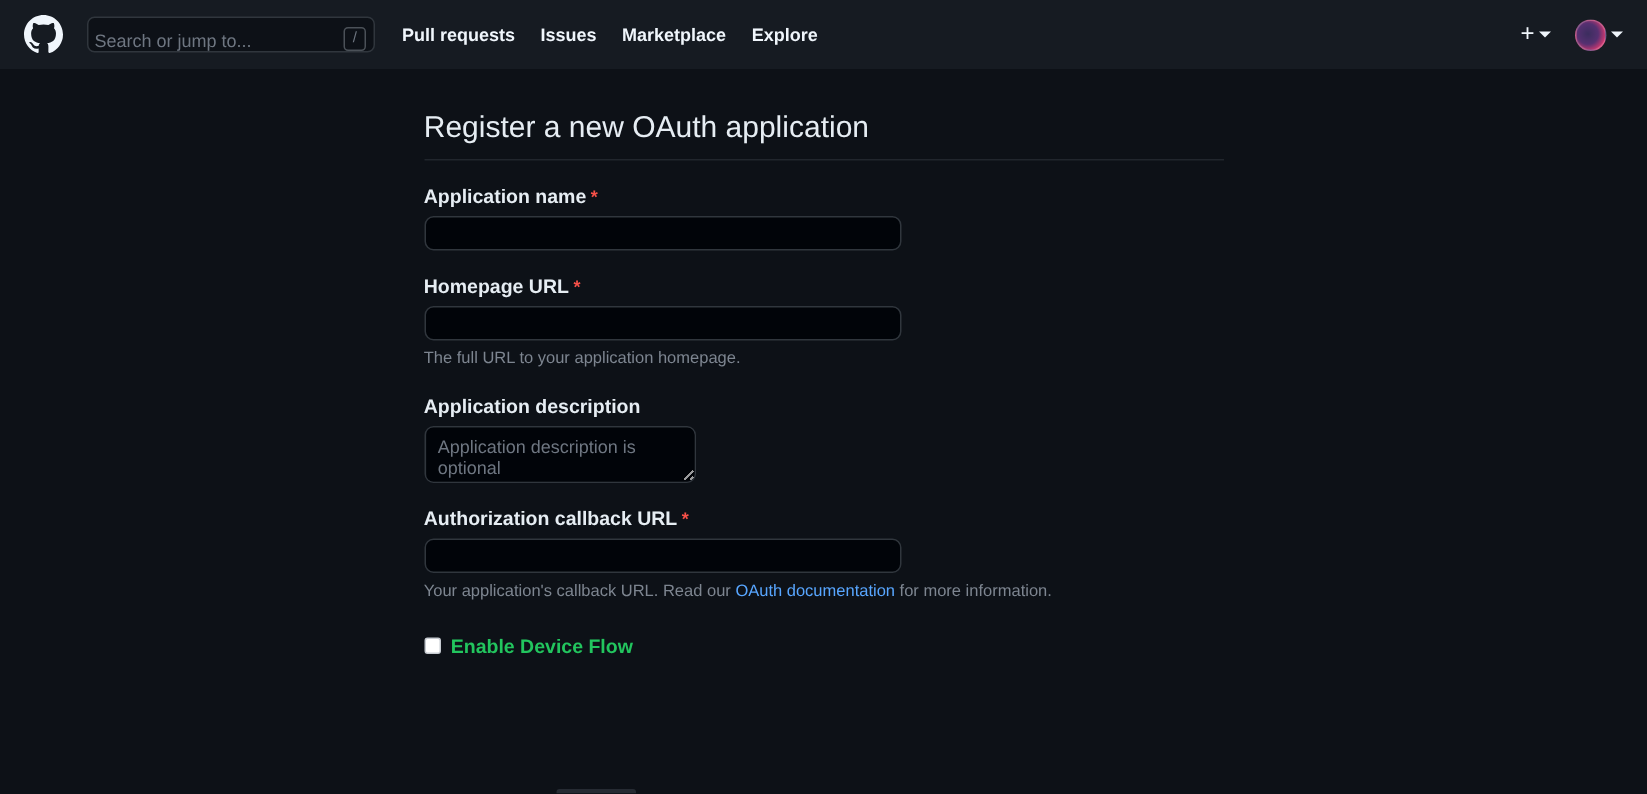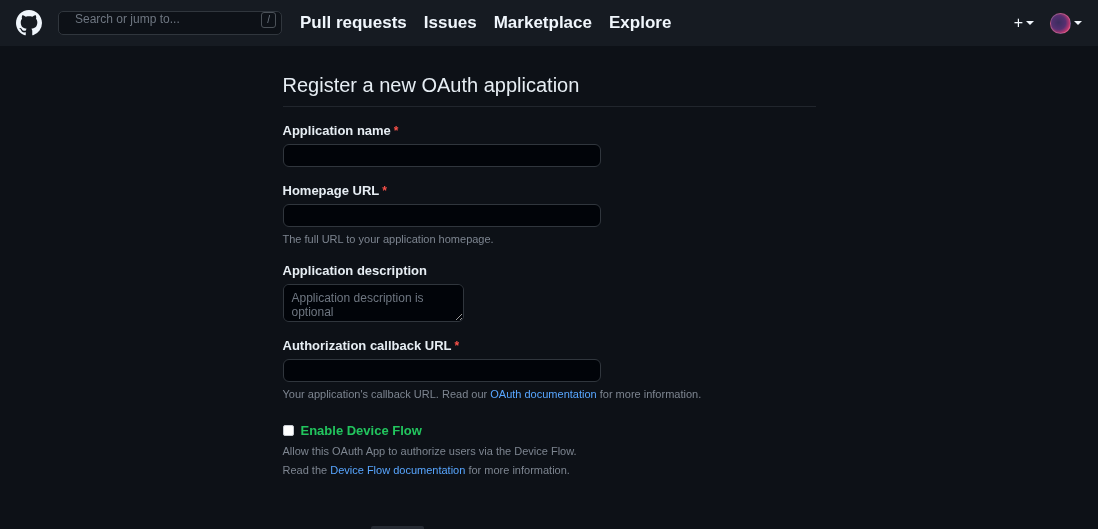--- a/index.html
+++ b/index.html
@@ -17,28 +17,28 @@
     background: #161b22;
     display: flex;
     align-items: center;
     padding: 0 16px;
   }
   .gh-logo { width: 26px; height: 26px; display: block; cursor: pointer; }
   .gh-logo svg { width: 26px; height: 26px; fill: #f0f6fc; display: block; }
 
   .search-box {
     margin-left: 16px;
-    width: 224px;
+    width: 192px;
     height: 24px;
     background: #0d1117;
     border: 1px solid #30363d;
     border-radius: 5px;
     display: flex;
-    align-items: flex-start;
-    padding: 0 5px 0 16px;
+    align-items: flex-end;
+    padding: 0 5px 0 4px;
   }
   .search-box input {
     flex: 1;
     min-width: 0;
     background: transparent;
     border: none;
     outline: none;
     color: #c9d1d9;
     font-size: 12px;
     font-family: inherit;
@@ -50,21 +50,21 @@
     color: #6e7681;
     font-size: 10px;
     line-height: 14px;
     padding: 0 5px;
     flex: none;
   }
 
   .top-nav { display: flex; align-items: center; margin-left: 18px; gap: 17px; }
   .top-nav a {
     color: #f0f6fc;
-    font-size: 17px;
+    font-size: 12px;
     font-weight: 700;
     text-decoration: none;
     cursor: pointer;
     white-space: nowrap;
   }
 
   .header-right { margin-left: auto; display: flex; align-items: center; gap: 16px; }
   .plus-menu, .avatar-menu { display: flex; align-items: center; gap: 3px; cursor: pointer; }
   .plus-glyph { color: #f0f6fc; font-size: 16px; font-weight: 400; line-height: 1; }
   .caret {
@@ -232,22 +232,16 @@
     <input class="text-input" type="text" value="" style="">
     <div class="help-text">
       <span>Your application's callback URL. Read our </span><a class="inline-link">OAuth documentation</a><span> for more information.</span>
     </div>
   </div>
 
   <div class="checkbox-row">
     <span class="checkbox"></span>
     <span class="checkbox-label">Enable Device Flow</span>
   </div>
-  <div class="device-help">
-    <div class="help-text">Allow this OAuth App to authorize users via the Device Flow.</div>
-    <div class="help-text">
-      <span>Read the </span><a class="inline-link">Device Flow documentation</a><span> for more information.</span>
-    </div>
-  </div>
 
 </main>
 
 <div class="bottom-peek"></div>
 
 </body></html>

